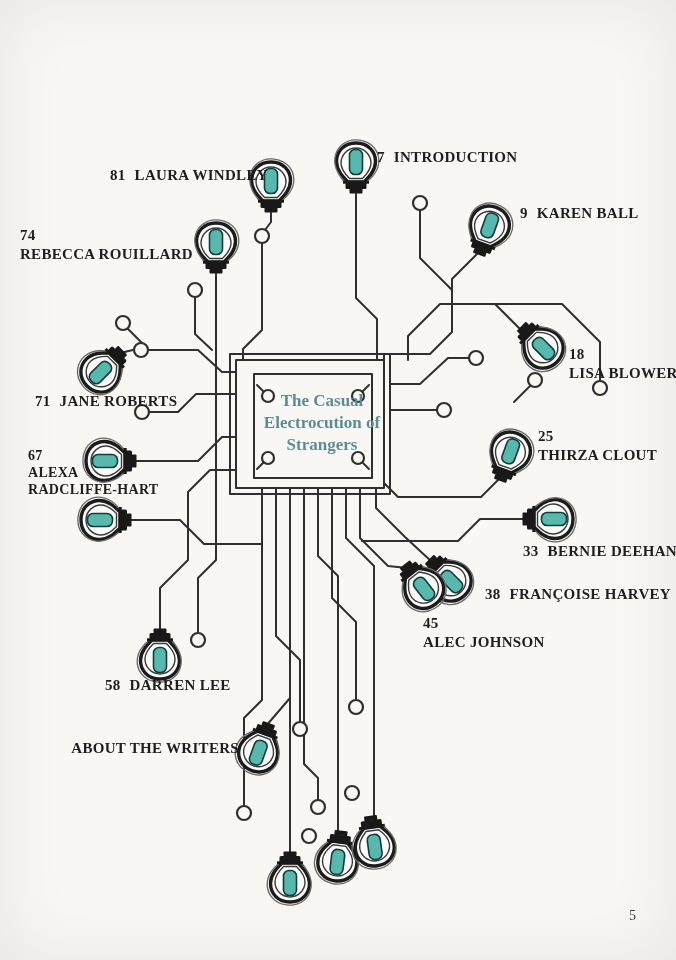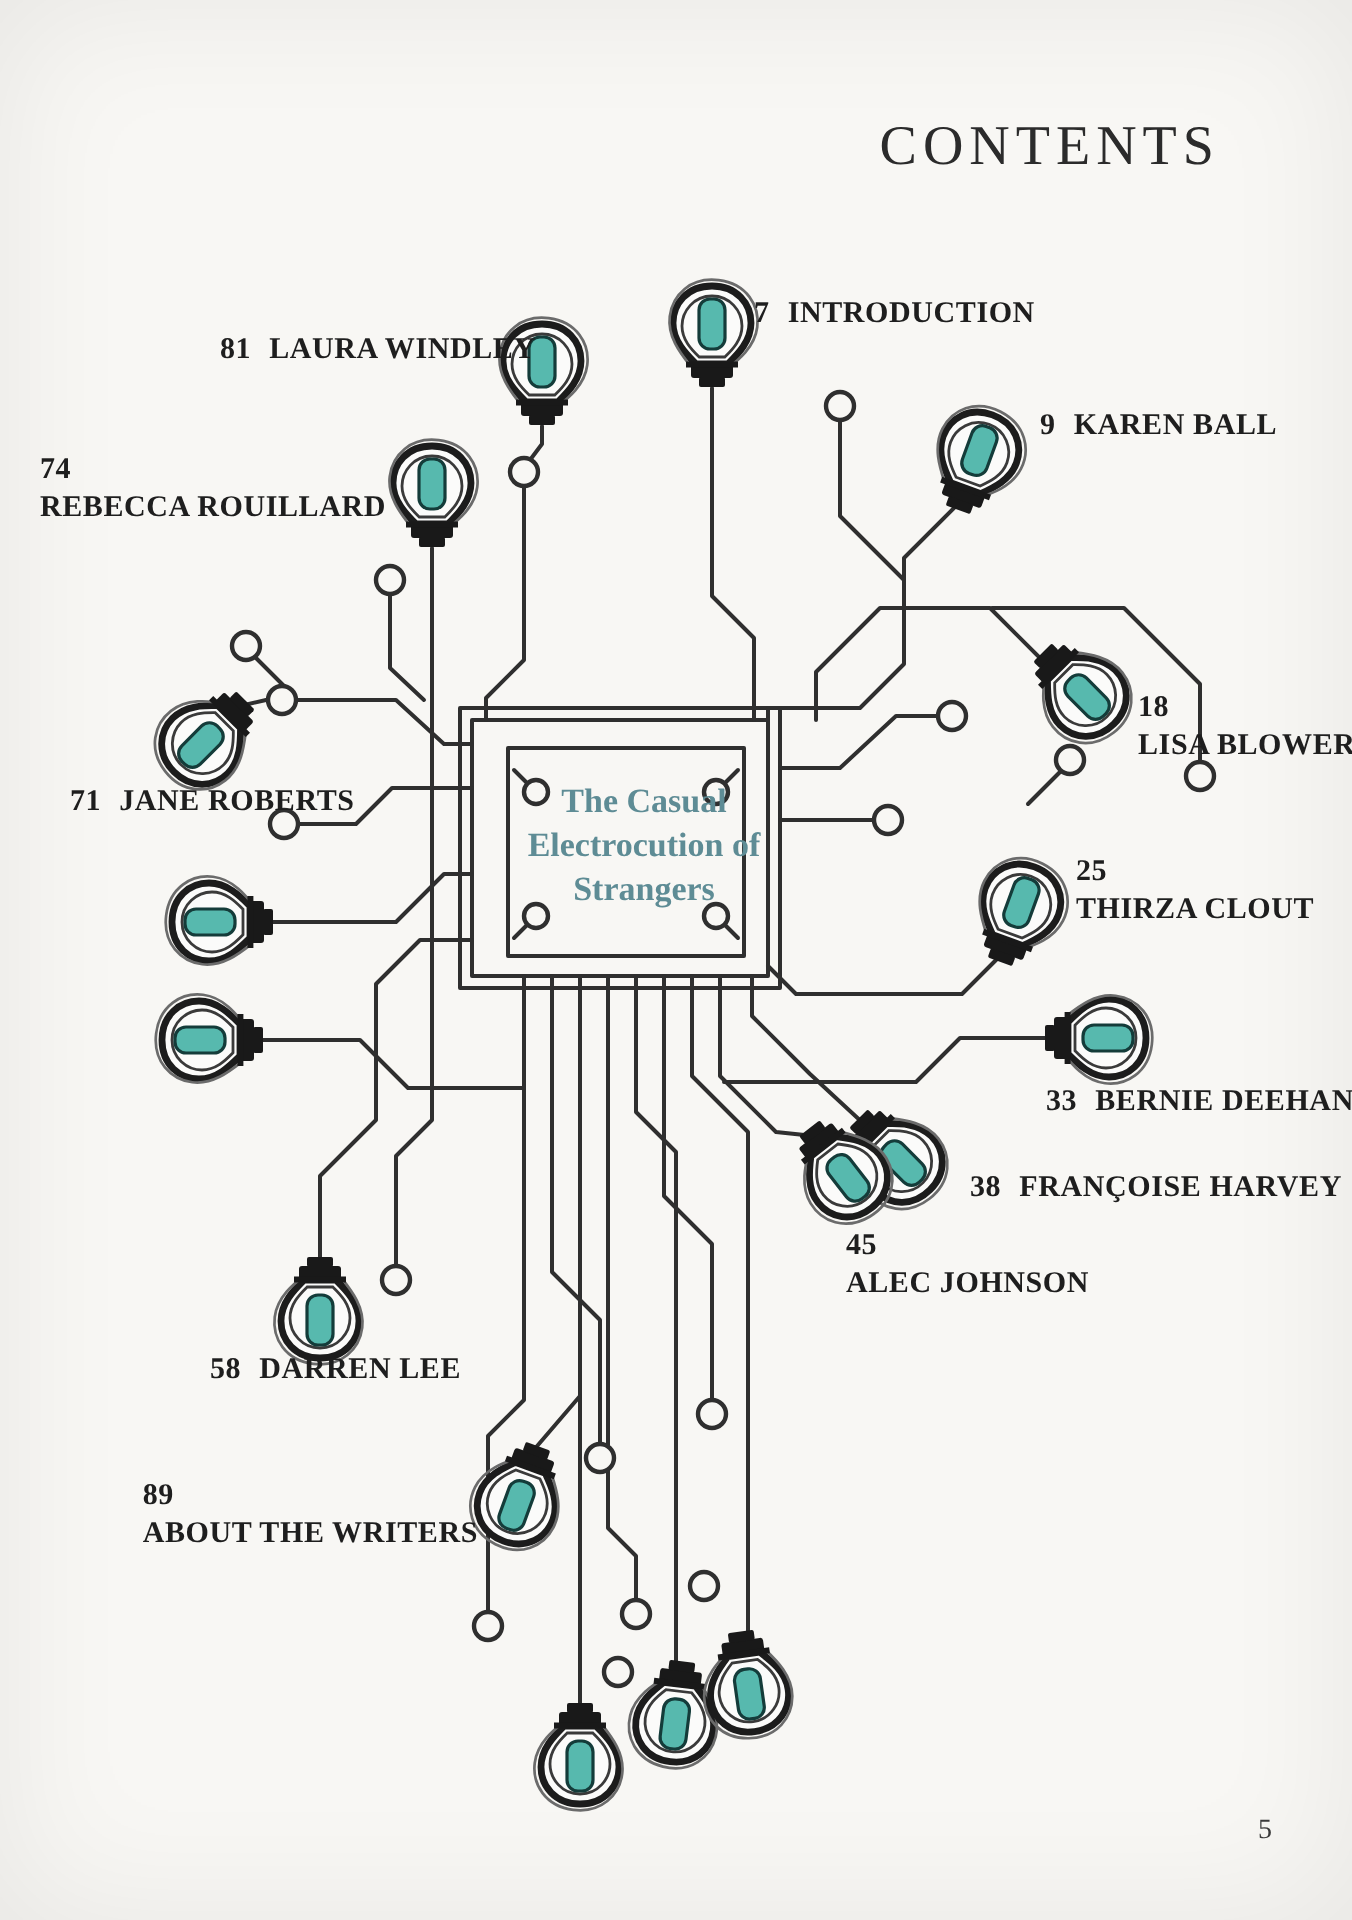--- a/index.html
+++ b/index.html
@@ -144,21 +144,20 @@
       <use href="#bulb" transform="translate(448,578) rotate(135)"></use>
       <use href="#bulb" transform="translate(421,585) rotate(142)"></use>
       <use href="#bulb" transform="translate(160,655) rotate(180)"></use>
       <use href="#bulb" transform="translate(260,748) rotate(-160)"></use>
       <use href="#bulb" transform="translate(290,878) rotate(180)"></use>
       <use href="#bulb" transform="translate(338,857) rotate(187)"></use>
       <use href="#bulb" transform="translate(374,842) rotate(172)"></use>
     </g>
   </svg>
 
-  <div class="contents-header">CONTENTS</div>
 
   <div class="center-title">
     <span class="line">The Casual</span>
     <span class="line">Electrocution</span>
     <span class="line">of Strangers</span>
   </div>
 
   <div class="entry" style="left:377px;top:148px">
     <span class="num">7</span><span>INTRODUCTION</span>
   </div>
@@ -183,40 +182,44 @@
 
   <div class="entry" style="left:35px;top:392px">
     <span class="num">71</span><span>JANE ROBERTS</span>
   </div>
 
   <div class="entry" style="left:538px;top:427px">
     <span class="line num">25</span>
     <span class="line">THIRZA CLOUT</span>
   </div>
 
+  <div class="entry small" style="left:28px;top:447px">
+    <span class="line num">67</span>
+    <span class="line">ALEXA</span>
+    <span class="line">RADCLIFFE-HART</span>
+  </div>
 
 
   <div class="entry" style="left:523px;top:542px">
     <span class="num">33</span><span>BERNIE DEEHAN</span>
   </div>
 
   <div class="entry" style="left:485px;top:585px">
     <span class="num">38</span><span>FRANÇOISE HARVEY</span>
   </div>
 
   <div class="entry" style="left:423px;top:614px">
     <span class="line num">45</span>
     <span class="line">ALEC JOHNSON</span>
   </div>
 
   <div class="entry" style="left:105px;top:676px">
     <span class="num">58</span><span>DARREN LEE</span>
   </div>
 
   <div class="entry right" style="right:437px;top:739px">
-    <span class="line num">89</span>
     <span class="line">ABOUT THE WRITERS</span>
   </div>
 
 
   <div class="page-number">5</div>
 
 </div>
 
 </body></html>

